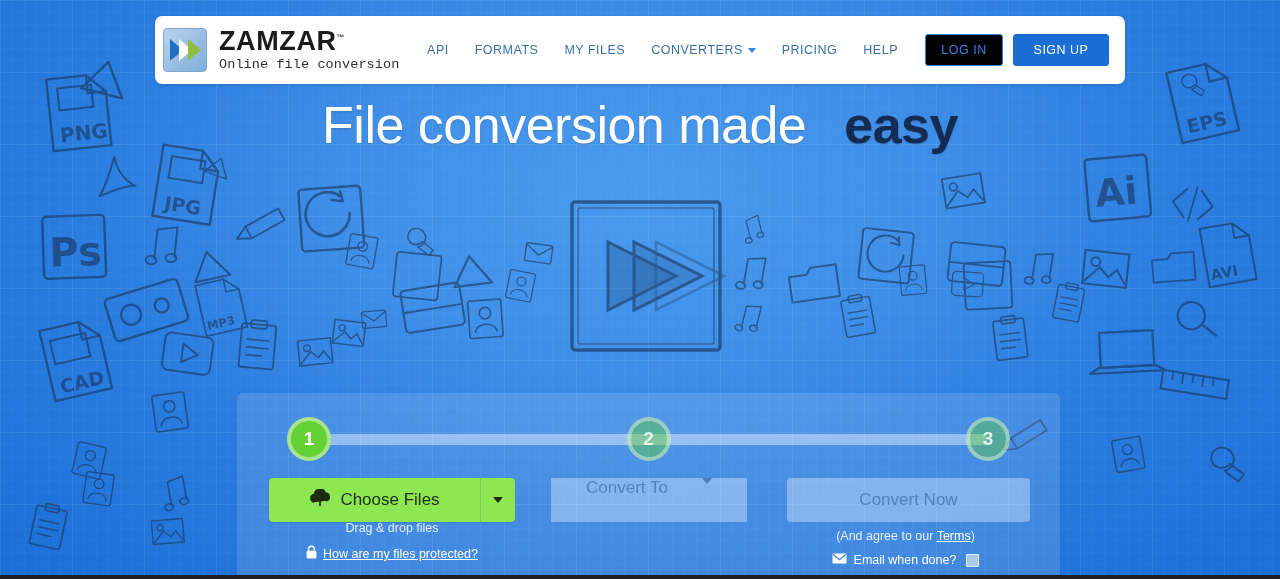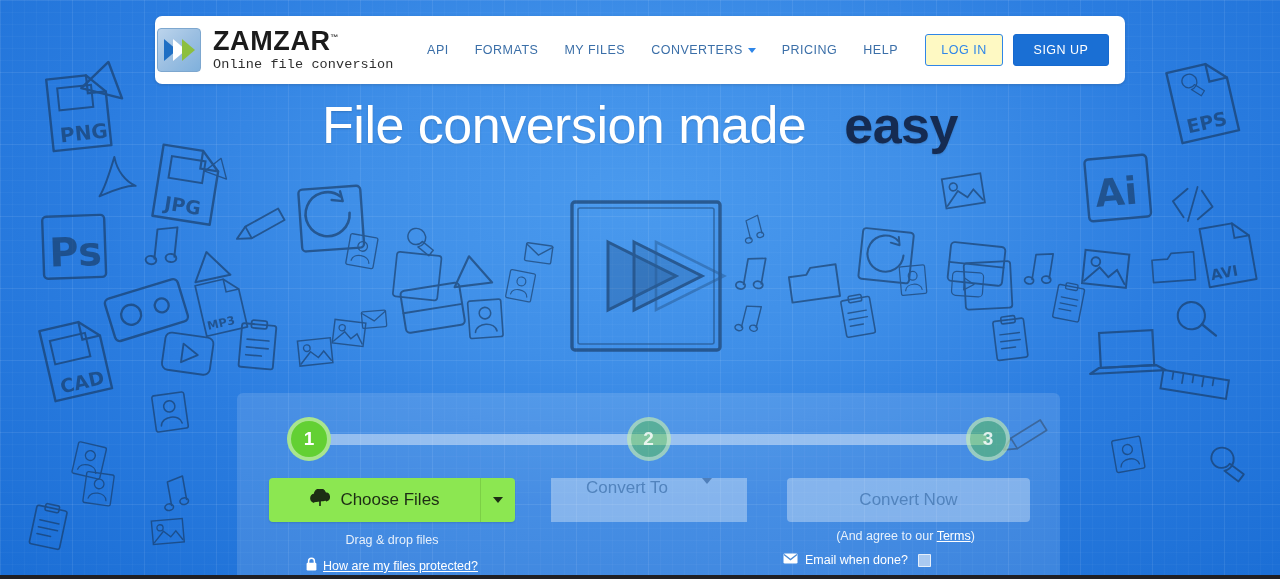--- a/index.html
+++ b/index.html
@@ -32,21 +32,21 @@
   
   #header {
     position: absolute; left: 155px; top: 16px;
     width: 970px; height: 68px;
     background: #ffffff;
     border-radius: 7px;
     box-shadow: 0 1px 3px rgba(0,0,0,.16);
     display: flex; align-items: center;
     z-index: 20;
   }
-  #logo { display: flex; margin-left: 2px; }
+  #logo { display: flex; margin-left: 8px; }
   #logo-mark {
     width: 44px; height: 44px; border-radius: 4px;
     background: linear-gradient(135deg, #bcd4ec 0%, #9dc0e2 48%, #7fb0dc 100%);
     border: 1px solid #7da7cf;
     display: flex; align-items: center; justify-content: center;
     flex: none;
   }
   #logo-text { margin-left: 12px; line-height: 1; }
   #logo-word {
     font-size: 27px; font-weight: bold; color: #1b1b1b;
@@ -69,21 +69,21 @@
   }
   .caret-down {
     display: inline-block; margin-left: 5px;
     width: 0; height: 0;
     border-left: 4px solid transparent; border-right: 4px solid transparent;
     border-top: 5px solid #2f86e8;
   }
   #auth { display: flex; align-items: center; gap: 10px; margin: 0 16px 0 14px; }
   #login-btn {
     width: 78px; height: 32px; border: 1px solid #2f86e8; border-radius: 3px;
-    background: #fef9c3; color: #2f86e8; font-size: 12.5px; letter-spacing: .5px;
+    background: #000000; color: #2f86e8; font-size: 12.5px; letter-spacing: .5px;
     cursor: pointer; font-family: inherit; text-align: center;
   }
   #signup-btn {
     width: 96px; height: 32px; border: 1px solid #1669cf; border-radius: 3px;
     background: #1a6fd4; color: #fff; font-size: 12.5px; letter-spacing: .5px;
     cursor: pointer; font-family: inherit;
   }
 
   
   #hero { position: absolute; top: 98px; width: 100%; text-align: center; z-index: 10; }
@@ -156,36 +156,36 @@
     color: #5183bd; font-size: 17px; font-family: inherit; cursor: pointer;
     display: flex; align-items: flex-start; justify-content: center; gap: 34px;
   }
   #convert-now {
     margin-left: 40px; width: 243px; height: 44px; flex: none;
     background: rgba(255,255,255,0.34); border: none; border-radius: 4px;
     color: #5183bd; font-size: 17px; font-family: inherit; cursor: pointer;
   }
 
   #left-notes {
-    position: absolute; left: 32px; top: 140px; width: 246px; text-align: center;
+    position: absolute; left: 32px; top: 128px; width: 246px; text-align: center;
   }
   #drag-note { font-size: 12.5px; color: #e6f0fb; }
   #protected-row {
     margin-top: 10px; display: flex; align-items: center; justify-content: center; gap: 6px;
   }
   #protected-link {
     font-size: 12.5px; color: #ffffff; text-decoration: underline; cursor: pointer;
   }
   #right-notes {
     position: absolute; left: 546px; top: 136px; width: 245px; text-align: center;
   }
   #terms-note { font-size: 12.5px; color: #e6f0fb; }
   #terms-link { color: #ffffff; text-decoration: underline; cursor: pointer; }
   #email-row {
-    margin-top: 10px; display: flex; align-items: center; justify-content: flex-start; gap: 7px;
+    margin-top: 10px; display: flex; align-items: center; justify-content: center; gap: 7px;
     font-size: 12.5px; color: #ffffff;
   }
   #email-checkbox {
     width: 13px; height: 13px; background: rgba(255,255,255,0.55);
     border: 1px solid rgba(255,255,255,0.7); border-radius: 1px; cursor: pointer;
     margin-left: 3px;
   }
   #bottom-bar {
     position: absolute; left: 0; bottom: 0; width: 1280px; height: 4px;
     background: #1f1f24; z-index: 30;

